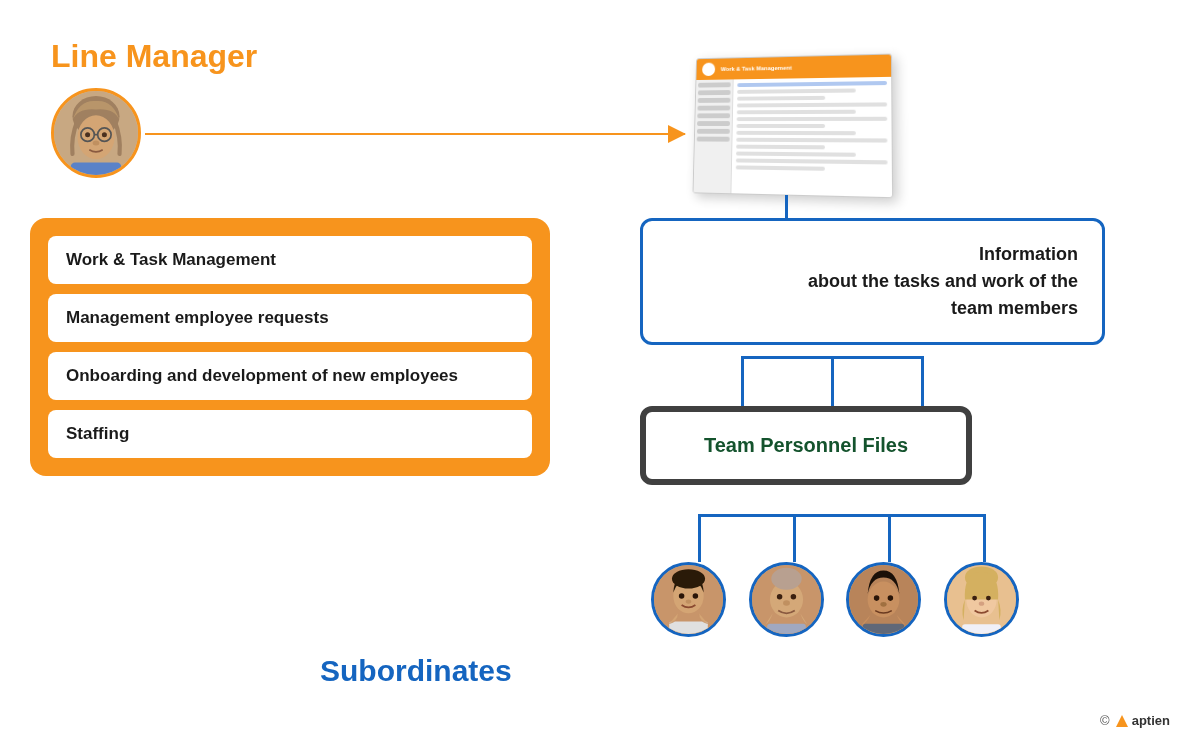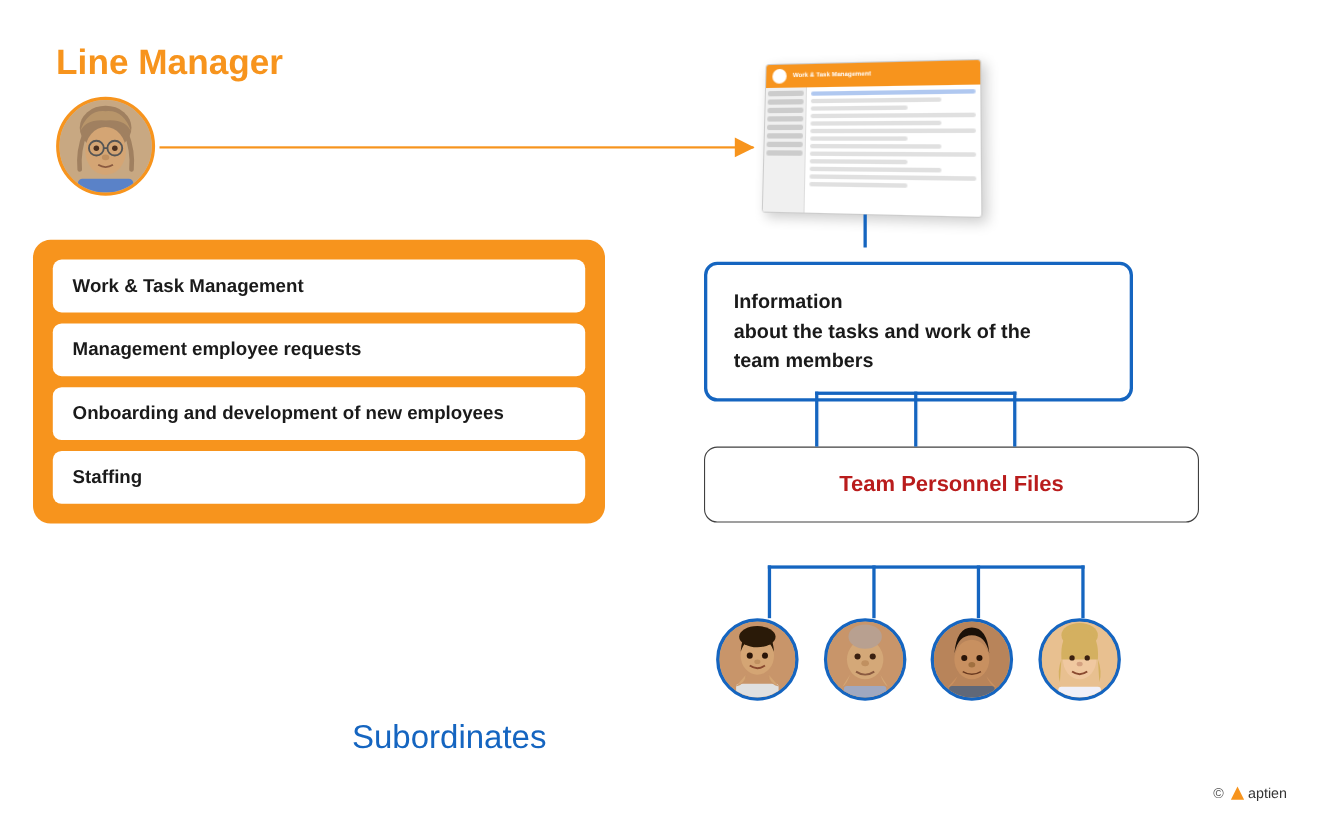--- a/index.html
+++ b/index.html
@@ -157,47 +157,46 @@
       font-weight: 700;
       color: #1a1a1a;
     }
 
     
     .subordinates-label {
       position: absolute;
       bottom: 56px;
       left: 320px;
       font-size: 30px;
-      font-weight: 400;
+      font-weight: 700;
       color: #1565c0;
     }
 
     
     .right-diagram {
       position: absolute;
       top: 218px;
       left: 600px;
       width: 540px;
     }
 
     
     .info-box {
       position: relative;
       left: 40px;
-      width: 390px;
+      width: 465px;
       background: #fff;
       border: 3px solid #1565c0;
       border-radius: 12px;
       padding: 20px 24px;
-      text-align: left;
+      text-align: right;
       font-size: 18px;
       font-weight: 700;
       color: #1a1a1a;
       line-height: 1.5;
-      margin-top: 20px;
     }
 
     
     .connector-v1 {
       position: absolute;
       left: 141px;
       top: 138px;
       width: 3px;
       height: 50px;
       background: #1565c0;
@@ -219,29 +218,29 @@
       width: 3px;
       height: 50px;
       background: #1565c0;
     }
 
     
     .personnel-box {
       position: absolute;
       top: 188px;
       left: 40px;
-      width: 450px;
+      width: 332px;
       background: #fff;
-      border: 1px solid #404040;
+      border: 6px solid #404040;
       border-radius: 12px;
       padding: 22px 24px;
       text-align: center;
       font-size: 20px;
       font-weight: 600;
-      color: #b91c1c;
+      color: #14532d;
     }
 
     
     .connector-av1 {
       position: absolute;
       left: 98px;
       top: 296px;
       width: 3px;
       height: 48px;
       background: #1565c0;
@@ -326,21 +325,21 @@
       color: #555;
       display: flex;
       align-items: center;
       gap: 5px;
     }
 
     .copyright-logo {
       display: flex;
       align-items: center;
       gap: 3px;
-      font-weight: 400;
+      font-weight: 700;
       color: #333;
     }
 
     
     .face-svg { width: 100%; height: 100%; }
 
     
     .connector-screenshot-to-info {
       position: absolute;
       left: 785px;

